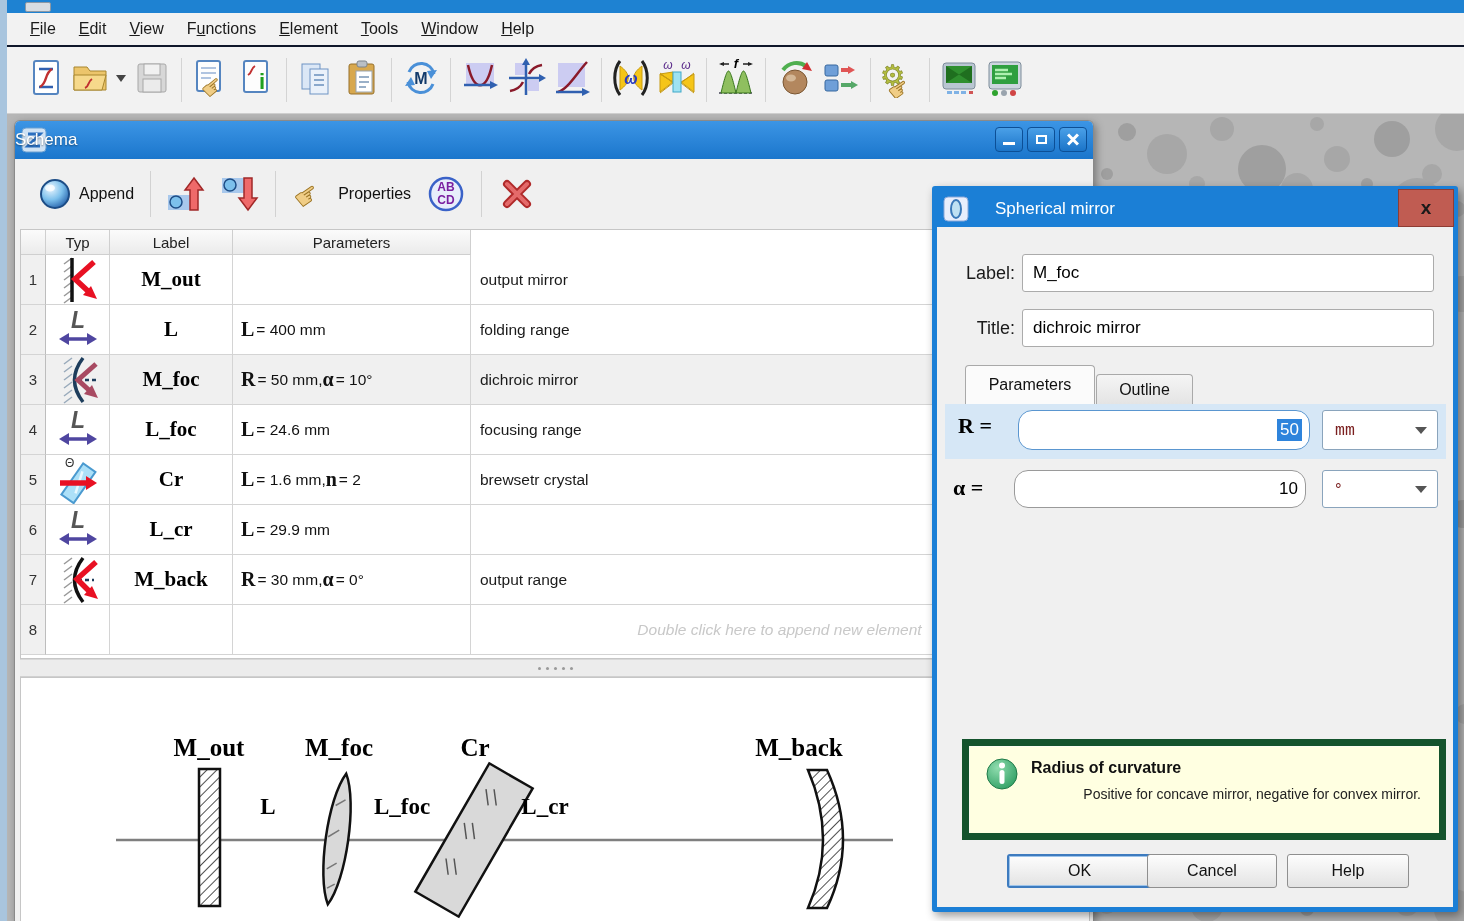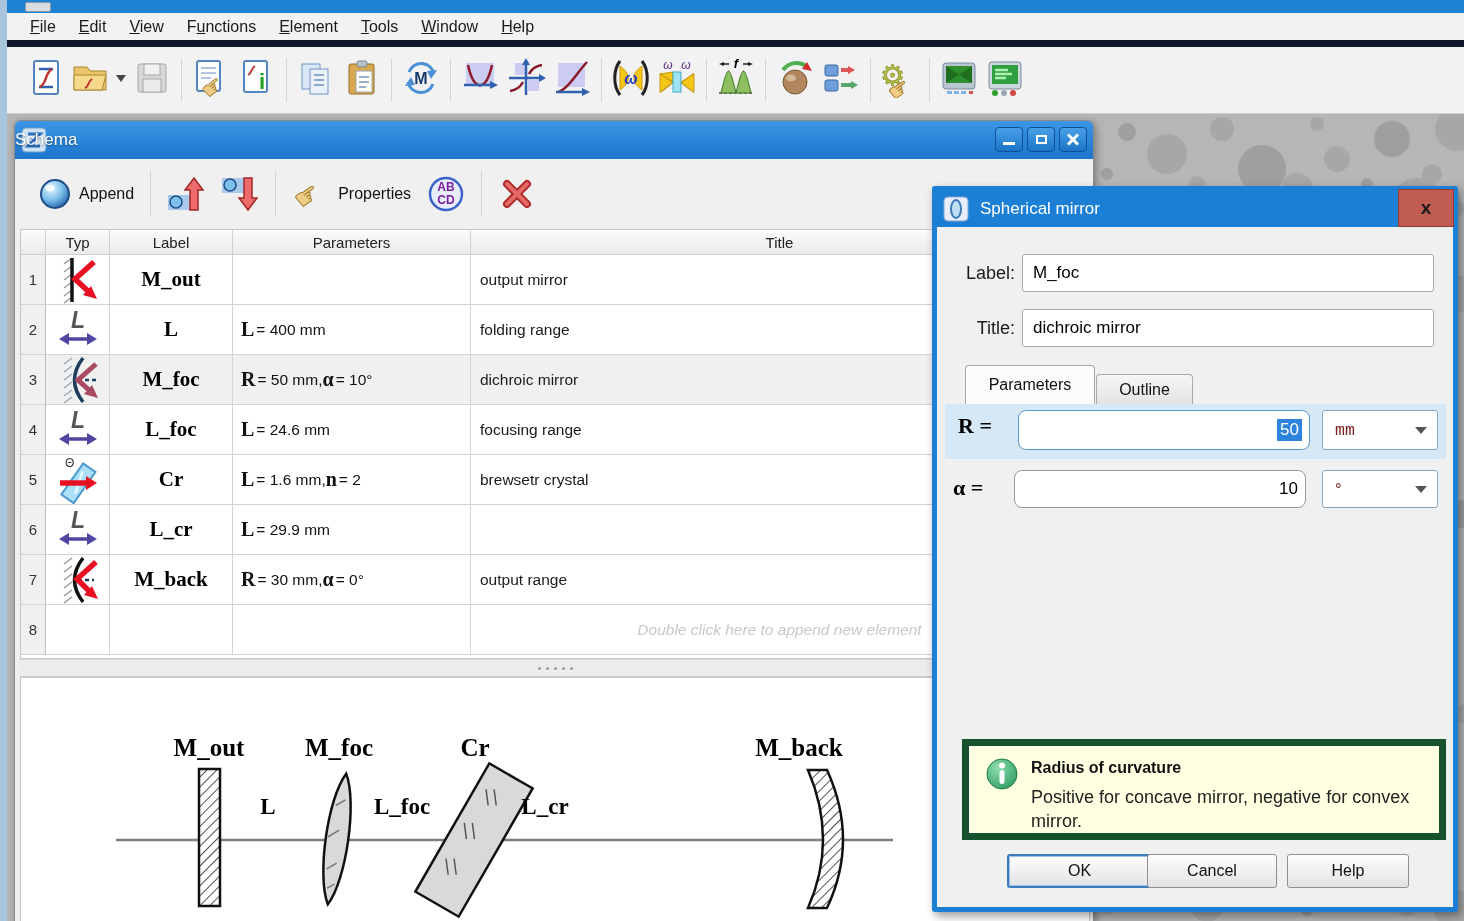--- a/index.html
+++ b/index.html
@@ -4,21 +4,21 @@
 <style>
   * { margin:0; padding:0; box-sizing:border-box; }
   html,body { width:1464px; height:921px; overflow:hidden; }
   body { font-family:"Liberation Sans", sans-serif; background:#b6b6b6; }
   #screen { position:relative; width:1464px; height:921px; background:#e8e8e8; overflow:hidden; }
 
   
   .left-strip { position:absolute; left:0; top:0; width:7px; height:921px; background:#a9c5de; z-index:3; }
   .top-titlebar { position:absolute; left:7px; top:0; width:1457px; height:13px; background:#1e82d2; z-index:2; }
   .top-titlebar .mini-win { position:absolute; left:18px; top:2px; width:26px; height:10px; background:#d8dde2; border:1px solid #8b98a5; border-radius:2px; }
-  .menubar { position:absolute; left:7px; top:13px; width:1457px; height:34px; background:#f2f2f2; border-bottom:7px solid #0f172a; display:flex; align-items:center; padding-left:13px; z-index:2; }
+  .menubar { position:absolute; left:7px; top:13px; width:1457px; height:34px; background:#f2f2f2; border-bottom:2px solid #0f172a; display:flex; align-items:center; padding-left:13px; z-index:2; }
   .mi { padding:4px 10px; margin-right:3px; font-size:16px; color:#1a1a1a; cursor:default; }
   .mi u { text-decoration:underline; }
   .toolbar { position:absolute; left:7px; top:47px; width:1457px; height:67px; background:#f2f2f2; border-bottom:1px solid #cfcfcf; display:flex; align-items:center; padding-left:16px; z-index:2; }
   .tbtn { width:46px; height:48px; display:flex; align-items:center; justify-content:center; border-radius:3px; }
   .tbtn.wide { width:60px; }
   .tbtn.disabled { opacity:.8; filter:grayscale(1); }
   .tsep { width:1px; height:44px; background:#d4d4d4; margin:0 6px; }
 
   
   .mdi { position:absolute; left:7px; top:114px; width:1457px; height:807px; background:#b6b6b6; overflow:hidden; z-index:1; }
@@ -61,41 +61,41 @@
 
   .splitter { position:absolute; left:5px; top:538px; width:1070px; height:18px; background:#ececec; border-top:1px solid #d8d8d8; border-bottom:1px solid #d0d0d0; display:flex; align-items:center; justify-content:center; }
   .grip { width:3px; height:3px; border-radius:50%; background:#9a9a9a; box-shadow:8px 0 0 #9a9a9a, 16px 0 0 #9a9a9a, 24px 0 0 #9a9a9a, 32px 0 0 #9a9a9a; margin-left:-32px; }
 
   .canvas { position:absolute; left:5px; top:556px; width:1070px; height:245px; background:#fff; border:1px solid #c6c6c6; border-bottom:none; overflow:hidden; }
 
   
   .dialog { position:absolute; left:932px; top:186px; width:526px; height:726px; background:#1b7fd6; padding:5px; z-index:9;
             border-radius:3px; box-shadow:3px 4px 10px rgba(0,0,0,.4); }
   .dlg-titlebar { height:36px; display:flex; align-items:center; padding-left:6px; position:relative; }
-  .dlg-title { color:#fff; font-size:17px; margin-left:11px; }
+  .dlg-title { color:#fff; font-size:17px; margin-left:26px; }
   .dlg-close { position:absolute; right:-1px; top:-2px; width:56px; height:38px; background:#c05c52; border:1px solid #8e3c34;
                display:flex; align-items:center; justify-content:center; color:#1a1a1a; font-size:19px; font-weight:bold; }
   .dlg-body { position:relative; width:516px; height:680px; background:#f0f0f0; }
   .cap { position:absolute; font-size:18px; color:#1a1a1a; width:58px; text-align:right; }
   .tinput { position:absolute; left:85px; width:412px; height:38px; background:#fff; border:1px solid #ababab; border-radius:3px;
             font-size:17px; padding-left:10px; color:#000; font-family:"Liberation Sans",sans-serif; }
   .tab { position:absolute; border:1px solid #a9a9a9; border-bottom:none; border-radius:4px 4px 0 0; font-size:16px; color:#111;
          display:flex; align-items:center; justify-content:center; }
   .tab.active { left:28px; top:138px; width:130px; height:39px; background:#fbfbfb; z-index:2; }
   .tab.inactive { left:159px; top:147px; width:97px; height:30px; background:linear-gradient(#f5f5f5,#e4e4e4); }
   .prow-hl { position:absolute; left:8px; top:177px; width:501px; height:55px; background:#d6e7f6; }
   .pname { position:absolute; font-family:"Liberation Serif",serif; font-weight:bold; font-size:22px; color:#000; }
-  .fakefield { position:absolute; background:#fff; display:flex; align-items:center; justify-content:flex-end; padding-right:7px; font-size:17px; border-radius:8px; }
+  .fakefield { position:absolute; background:#fff; display:flex; align-items:center; justify-content:flex-end; padding-right:7px; font-size:17px; border-radius:14px; }
   .fakefield .selval { background:#2e84dc; color:#fff; padding:1px 3px; }
   .unitbox { position:absolute; width:116px; background:#fff; border:1px solid #8aa4bc; border-radius:3px; display:flex; align-items:center; padding-left:12px; font-size:16.5px; color:#7b2020; }
   .unitbox .arrow { position:absolute; right:10px; width:0; height:0; border-left:6px solid transparent; border-right:6px solid transparent; border-top:7px solid #555; }
   .infobox { position:absolute; left:25px; top:512px; width:484px; height:101px; background:#ffffe1; border:7px solid #14532d;
              box-shadow:inset 1px 1px 0 #fcfcf0; }
   .info-title { position:absolute; left:62px; top:13px; font-weight:bold; font-size:16px; color:#111; }
-  .info-text { position:absolute; left:62px; top:39px; width:390px; font-size:18px; color:#222; line-height:1.35; }
+  .info-text { position:absolute; left:62px; top:39px; width:390px; font-size:14px; color:#222; line-height:1.35;text-align:right; }
   .dbtn { position:absolute; top:627px; height:34px; background:linear-gradient(#fdfdfd,#e3e3e3); border:1px solid #8f8f8f; border-radius:3px;
           font-size:16px; color:#111; display:flex; align-items:center; justify-content:center; }
   .dbtn.ok { left:70px; width:145px; border:2px solid #3d7bbf; box-shadow:0 0 0 1px #9cc3ea inset; }
   .dbtn.cancel { left:210px; width:130px; }
   .dbtn.help { left:350px; width:122px; }
 
   svg text { font-family:"Liberation Sans",sans-serif; }
   .serif-t { font-family:"Liberation Serif",serif !important; }
 </style>
 </head>
@@ -403,21 +403,20 @@
         </svg>
       </div>
     </div>
 
     <div class="tablewrap">
       <div class="thead">
         <div class="th" style="width:25px"></div>
         <div class="th" style="width:64px">Typ</div>
         <div class="th" style="width:123px">Label</div>
         <div class="th" style="width:238px">Parameters</div>
-        <div class="th" style="flex:1">Title</div>
       </div>
       <div id="tbody">
           <div class="trow">
             <div class="c num">1</div>
             <div class="c typ">
               <svg width="44" height="48" viewBox="0 0 44 48">
                 <path d="M8 8 l8 -6 M8 16 l8 -6 M8 24 l8 -6 M8 32 l8 -6 M8 40 l8 -6 M8 47 l8 -6" stroke="#999" stroke-width="1.5"></path>
                 <line x1="16" y1="2" x2="16" y2="46" stroke="#111" stroke-width="3.5"></line>
                 <path d="M38 6 L19 23 L33 36" stroke="#e81123" stroke-width="5.5" fill="none"></path>
                 <polygon points="41,43 27,39 35,30" fill="#e81123"></polygon>

